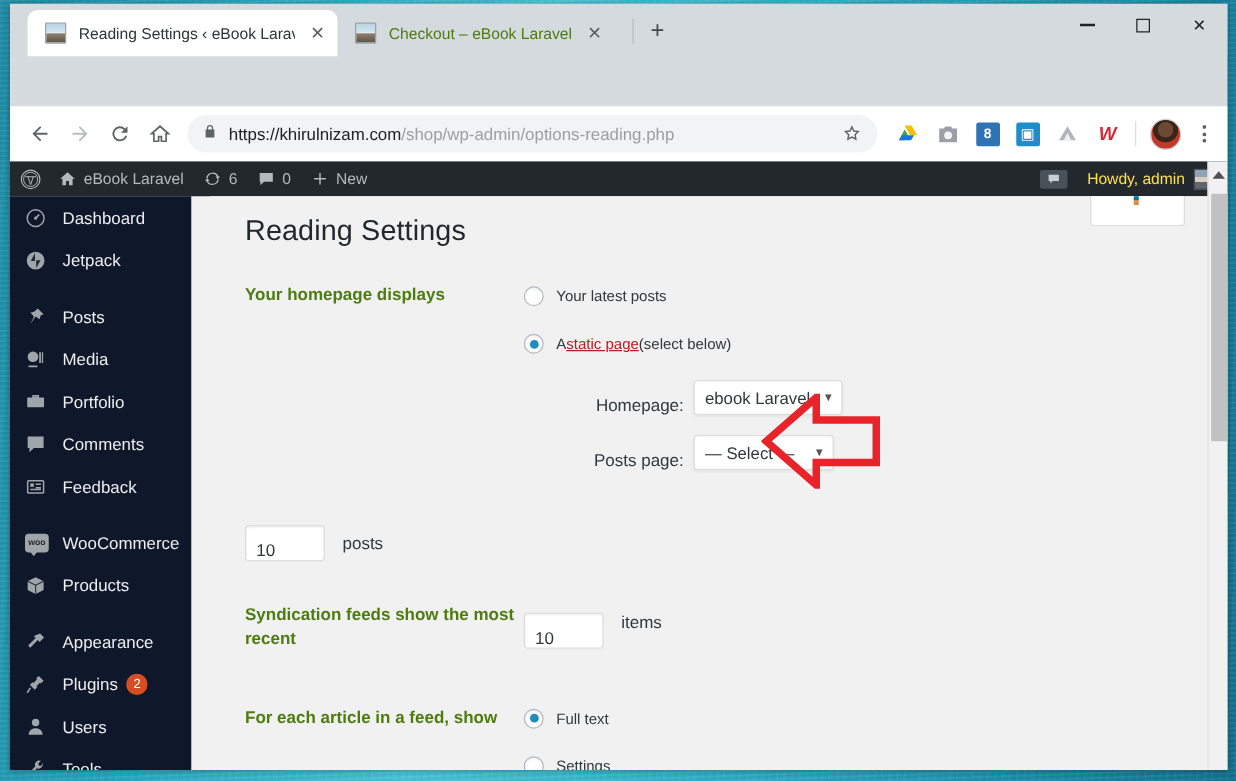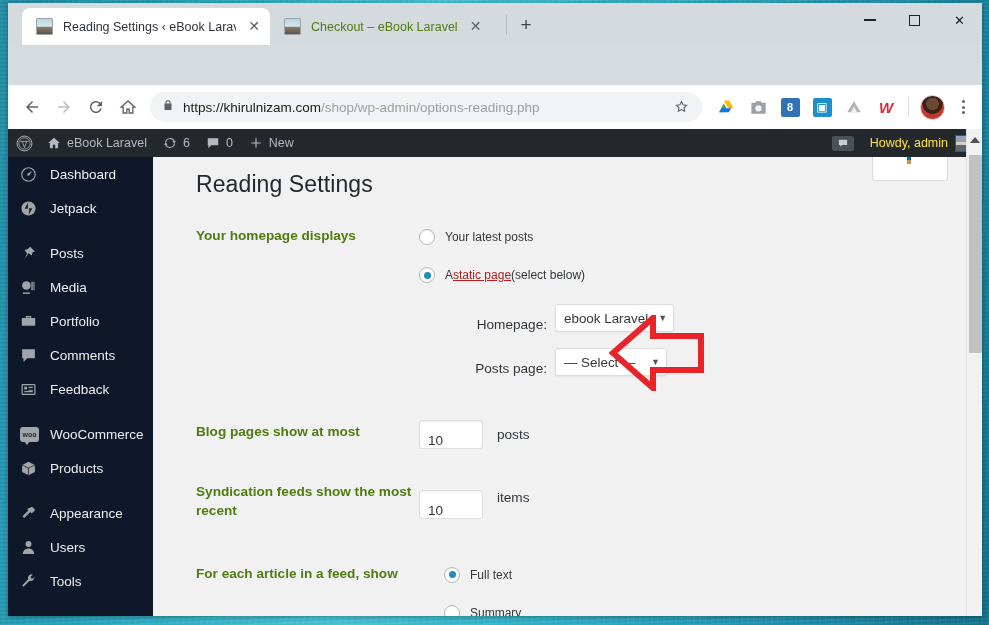--- a/index.html
+++ b/index.html
@@ -550,20 +550,30 @@
 
       <div class="menu-item">
         <span class="mi-icon">
           <svg width="17" height="17" viewBox="0 0 24 24">
               <path d="M17 2.5 21.5 7l-5 5-2-2-8.5 8.5-2.5-2.5L12 7.5l-2-2z" fill="currentColor"></path>
             </svg>
         </span>
         <span>Appearance</span>
       </div>
 
+      <div class="menu-item">
+        <span class="mi-icon">
+          <svg width="17" height="17" viewBox="0 0 24 24">
+              <path d="M15.5 2.5 21 8l-3 3-1-1-4 4 1 1-3 3-5.5-5.5 3-3 1 1 4-4-1-1z" fill="currentColor"></path>
+              <path d="M6 16 2.5 21.5" stroke="currentColor" stroke-width="1.8"></path>
+            </svg>
+        </span>
+        <span>Plugins</span>
+        <span class="badge">2</span>
+      </div>
 
       <div class="menu-item">
         <span class="mi-icon">
           <svg width="17" height="17" viewBox="0 0 24 24">
               <circle cx="12" cy="7" r="4.2" fill="currentColor"></circle>
               <path d="M4 21c0-4.5 3.6-7.5 8-7.5s8 3 8 7.5z" fill="currentColor"></path>
             </svg>
         </span>
         <span>Users</span>
       </div>
@@ -612,49 +622,48 @@
             <span class="select-label">Posts page:</span>
             <div class="wp-select" style="min-width:112px;">
               <span>— Select —</span>
               <span class="caret">▼</span>
             </div>
           </div>
         </div>
       </div>
 
       <div class="form-row" style="margin-top:44px;">
-        <div class="form-label">Blog pages show at most</div>
         <div class="form-field inline-field">
           <div class="num-input">
               <span>10</span>
             </div>
           <span class="unit-text">posts</span>
         </div>
       </div>
 
       <div class="form-row" style="margin-top:31px;">
         <div class="form-label">Syndication feeds show the most recent</div>
         <div class="form-field inline-field" style="align-items:flex-start;padding-top:10px;">
           <div class="num-input">
               <span>10</span>
             </div>
           <span class="unit-text">items</span>
         </div>
       </div>
 
-      <div class="form-row" style="margin-top:41px;gap:25px;">
+      <div class="form-row" style="margin-top:41px;">
         <div class="form-label">For each article in a feed, show</div>
         <div class="form-field">
           <label class="radio-line">
             <span class="radio checked"></span>
             <span>Full text</span>
           </label>
           <label class="radio-line">
             <span class="radio"></span>
-            <span>Summary</span>
+            <span>Settings</span>
           </label>
         </div>
       </div>
     </div>
 
     <div id="page-scrollbar">
       <div class="sb-arrow" id="sb-up"></div>
       <div id="sb-thumb"></div>
       <div class="sb-arrow" id="sb-down"></div>
     </div>

